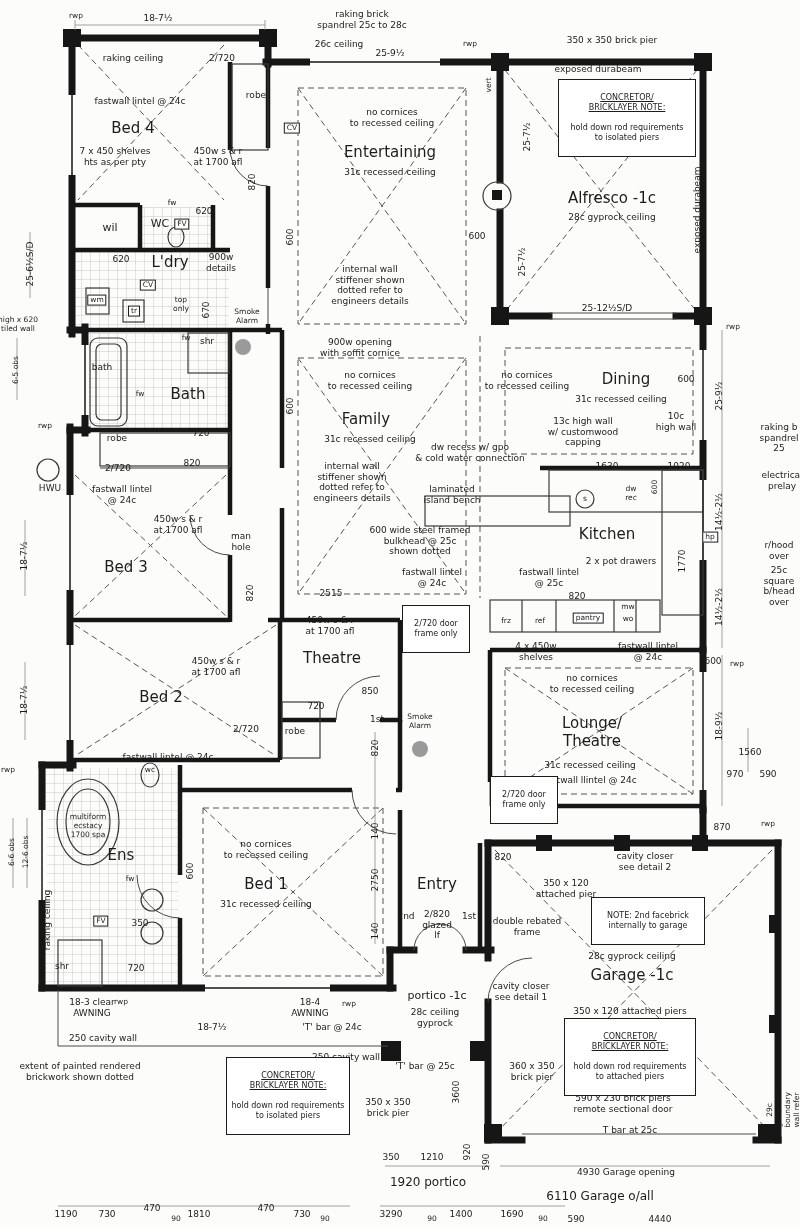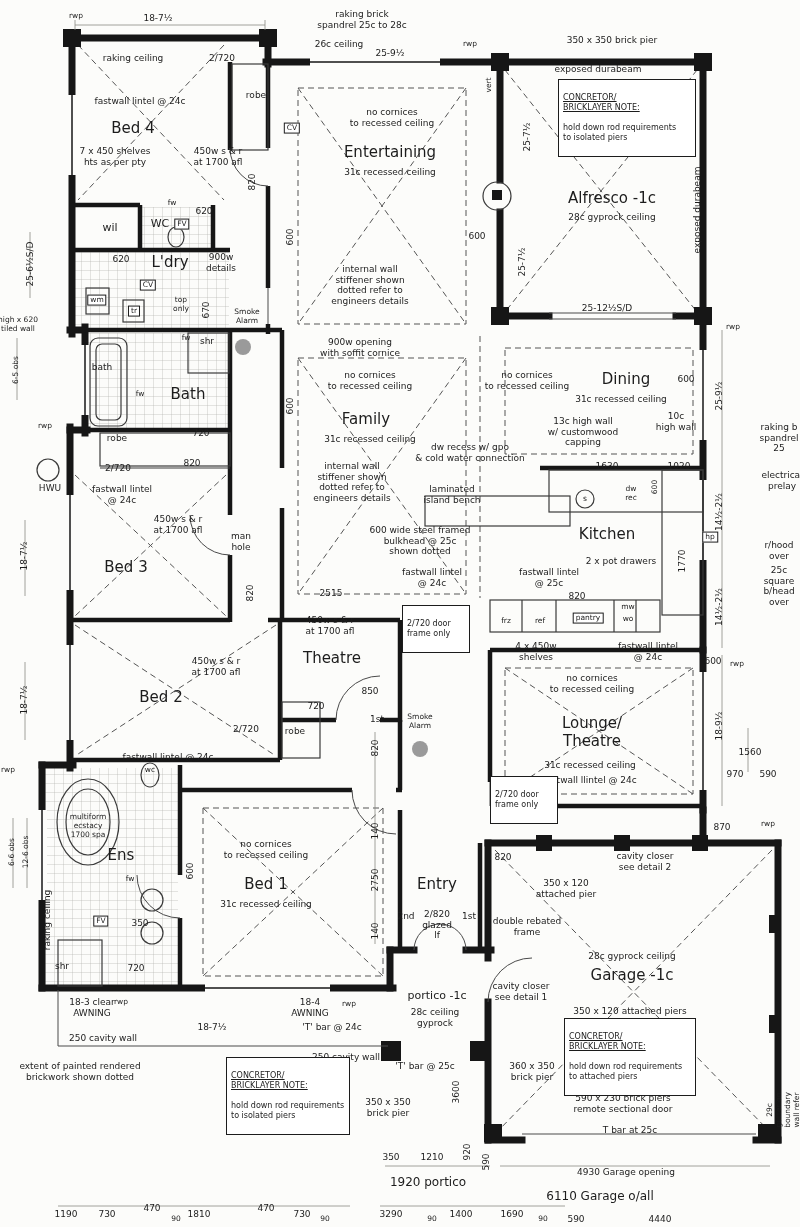--- a/index.html
+++ b/index.html
@@ -10,21 +10,21 @@
        font:9px/1.18 "DejaVu Sans",sans-serif;color:#1c1c1c;
        white-space:pre-line;text-align:center;pointer-events:none;}
   .v{transform:translate(-50%,-50%) rotate(-90deg);}
   .big{font-size:15px;}
   .mid{font-size:11px;}
   .sm{font-size:7.5px;}
   .d12{font-size:12px;}
   .tag{border:1px solid #1c1c1c;background:#fff;padding:0 2px;z-index:3;}
   .box{position:absolute;z-index:3;transform:translate(-50%,-50%);
        border:1.2px solid #1c1c1c;background:#fff;padding:3px 4px;
-       font:8px/1.25 "DejaVu Sans",sans-serif;text-align:left;white-space:pre-line;}
+       font:8px/1.25 "DejaVu Sans",sans-serif;text-align:center;white-space:pre-line;}
   .box .u{display:block;text-decoration:underline;}
   .box .b{display:block;}
 </style>
 </head>
 <body>
 
 <div class="sheet">
 
 <svg width="800" height="1227" viewBox="0 0 800 1227" aria-hidden="true">
   <defs>
@@ -422,20 +422,24 @@
 <span class="lbl big" style="left:121px;top:856px">Ens</span>
 <span class="lbl v" style="left:190px;top:871px">600</span>
 <span class="lbl v sm" style="left:12px;top:852px">6-6 obs</span>
 <span class="lbl v sm" style="left:26px;top:852px">12-6 obs</span>
 <span class="lbl sm" style="left:130px;top:879px">fw</span>
 <span class="lbl big" style="left:266px;top:885px">Bed 1</span>
 <span class="lbl" style="left:266px;top:904px">31c recessed ceiling</span>
 <span class="lbl big" style="left:437px;top:885px">Entry</span>
 <span class="lbl" style="left:566px;top:889px">350 x 120
 attached pier</span>
+<div class="box" style="left:648px;top:921px;width:104px">
+  <span class="b">NOTE: 2nd facebrick
+internally to garage</span>
+</div>
 <span class="lbl" style="left:406px;top:916px">2nd</span>
 <span class="lbl" style="left:437px;top:925px">2/820
 glazed
 lf</span>
 <span class="lbl" style="left:469px;top:916px">1st</span>
 <span class="lbl" style="left:527px;top:927px">double rebated
 frame</span>
 <span class="lbl v" style="left:47px;top:920px">raking ceiling</span>
 <span class="lbl sm tag" style="left:101px;top:921px">FV</span>
 <span class="lbl" style="left:140px;top:923px">350</span>

